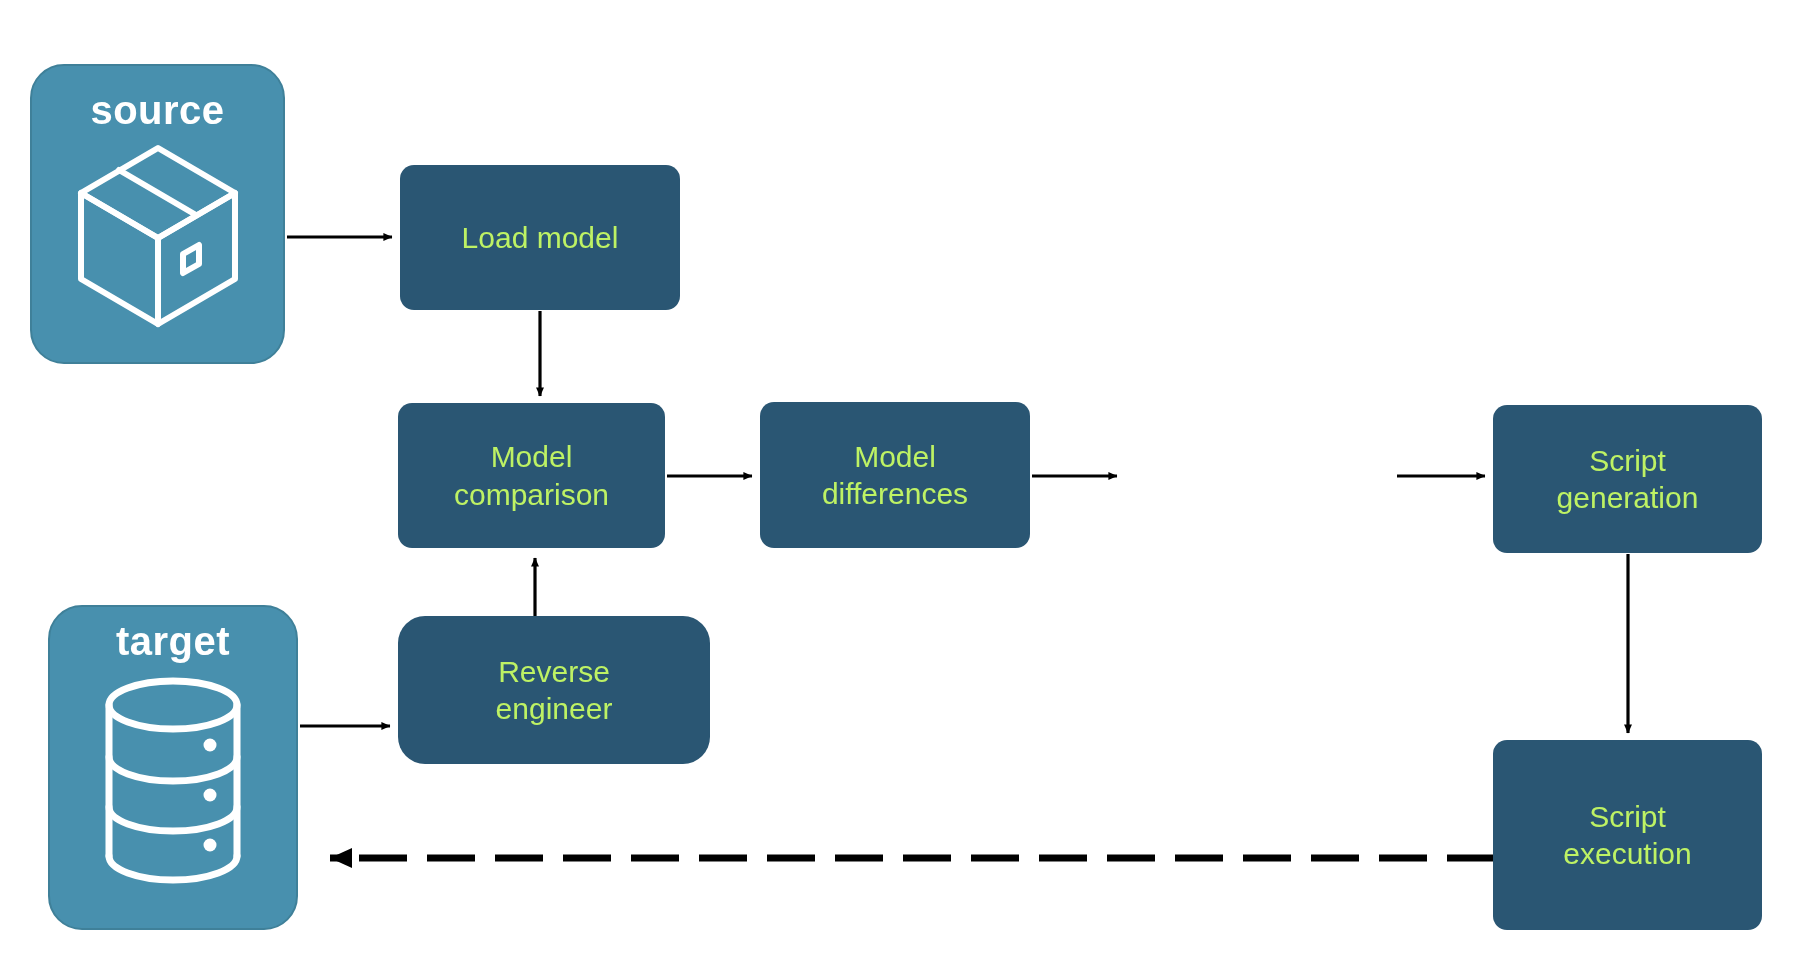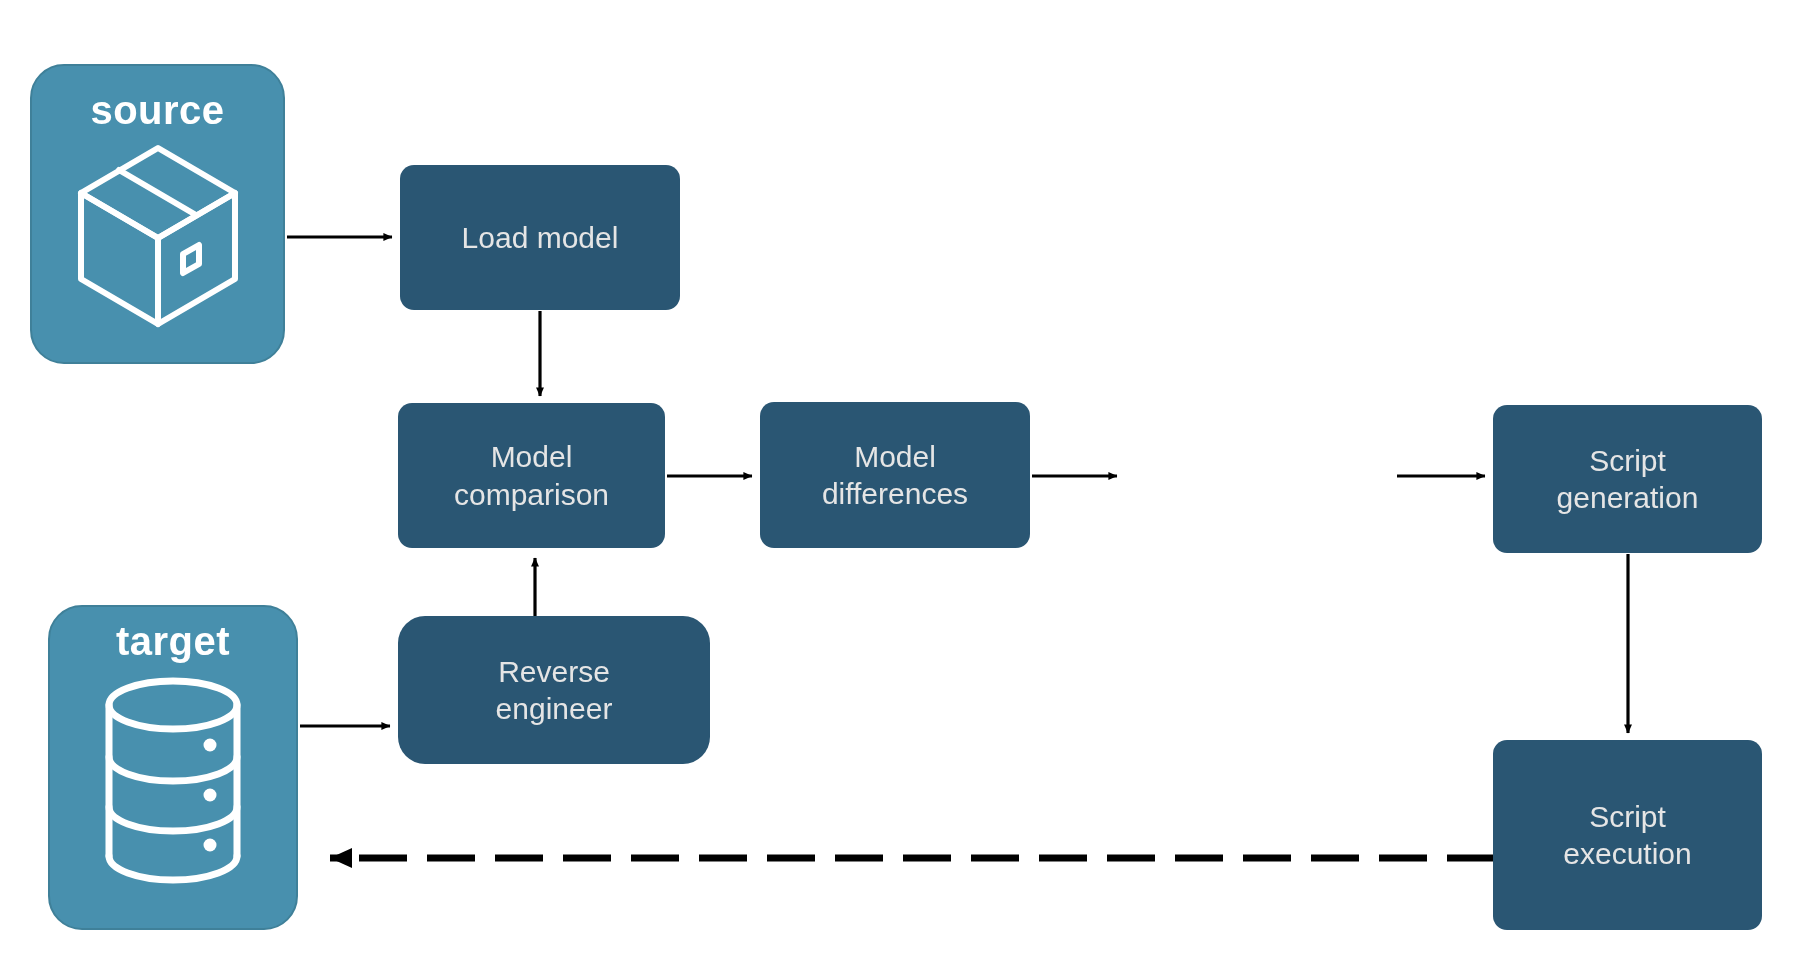--- a/index.html
+++ b/index.html
@@ -43,21 +43,21 @@
     position: absolute;
     background: #2a5673;
     border-radius: 14px;
     box-sizing: border-box;
     display: flex;
     align-items: center;
     justify-content: center;
     text-align: center;
   }
   .process-label {
-    color: #e5e5e5;
+    color: #bef264;
     font-size: 30px;
     line-height: 1.25;
     padding: 0 10px;
     white-space: pre-line;
     user-select: none;
   }
   #edges {
     position: absolute;
     left: 0;
     top: 0;

